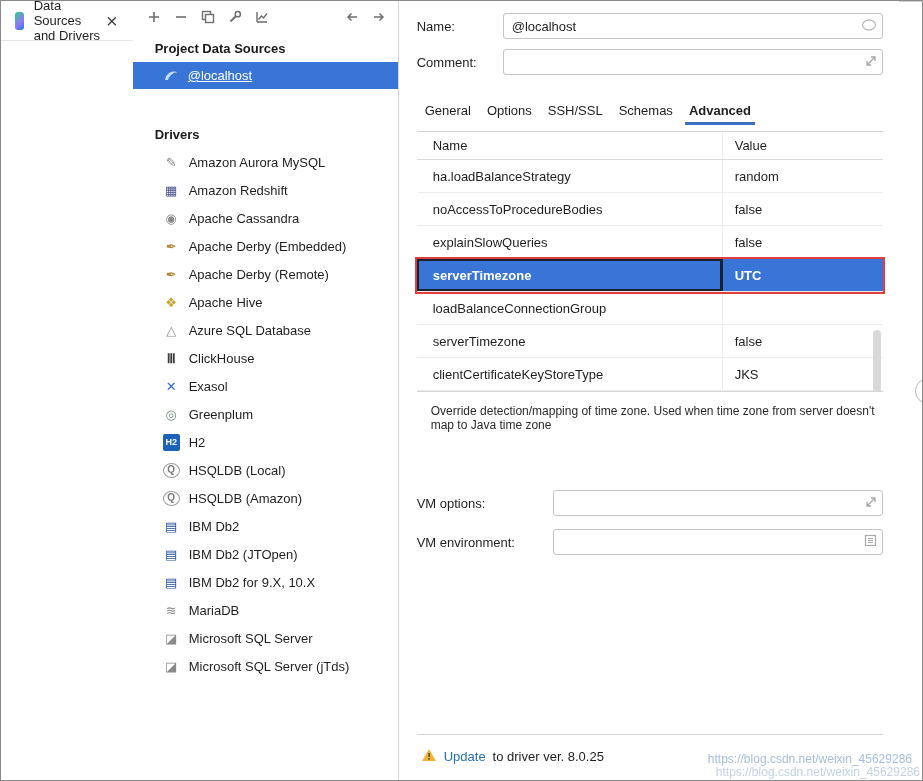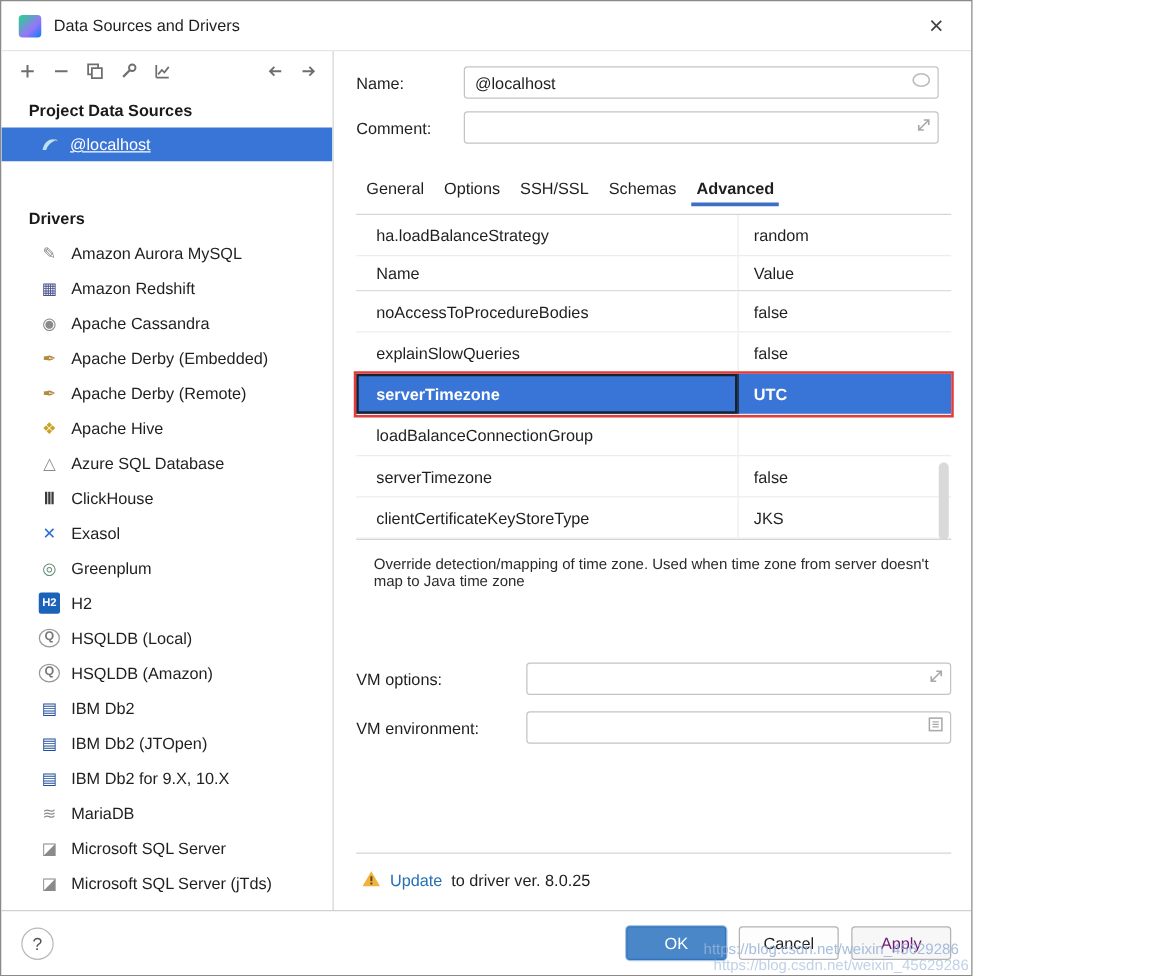--- a/index.html
+++ b/index.html
@@ -1,17 +1,17 @@
 <!DOCTYPE html>
 <html><head>
 <meta charset="utf-8">
 <style>
   * { margin:0; padding:0; box-sizing:border-box; }
   html,body { width:923px; height:781px; font-family:"Liberation Sans", sans-serif; background:#fff; }
-  .window { position:relative; width:778px; height:781px; border:1px solid #8a8a8a; background:#fff; overflow:hidden; display:flex; flex-direction:column; }
+  .window { position:relative; width:923px; height:781px; border:1px solid #8a8a8a; background:#fff; overflow:hidden; display:flex; flex-direction:row; }
 
   
   .titlebar { height:40px; flex:0 0 40px; display:flex; align-items:center; padding:0 14px; border-bottom:1px solid #e6e6e6; }
   .app-icon { width:18px; height:18px; border-radius:3px; background:linear-gradient(135deg,#21d789 0%,#9775f8 60%,#087cfa 100%); margin-right:10px; }
   .title-text { font-size:13px; color:#1f1f1f; }
   .close-btn { margin-left:auto; font-size:20px; color:#444; width:28px; text-align:center; cursor:default; line-height:1; }
 
   .content { flex:1 1 auto; display:flex; min-height:0; }
 
   
@@ -252,27 +252,27 @@
 
       <div class="tabs">
         <span class="tab">General</span>
         <span class="tab">Options</span>
         <span class="tab">SSH/SSL</span>
         <span class="tab">Schemas</span>
         <span class="tab active">Advanced</span>
       </div>
 
       <div class="ptable">
-        <div class="prow">
-          <span class="cell-name">ha.loadBalanceStrategy</span>
-          <span class="cell-value">random</span>
-        </div>
         <div class="prow phead">
           <span class="cell-name">Name</span>
           <span class="cell-value">Value</span>
+        </div>
+        <div class="prow">
+          <span class="cell-name">ha.loadBalanceStrategy</span>
+          <span class="cell-value">random</span>
         </div>
         <div class="prow">
           <span class="cell-name">noAccessToProcedureBodies</span>
           <span class="cell-value">false</span>
         </div>
         <div class="prow">
           <span class="cell-name">explainSlowQueries</span>
           <span class="cell-value">false</span>
         </div>
         <div class="prow sel">

